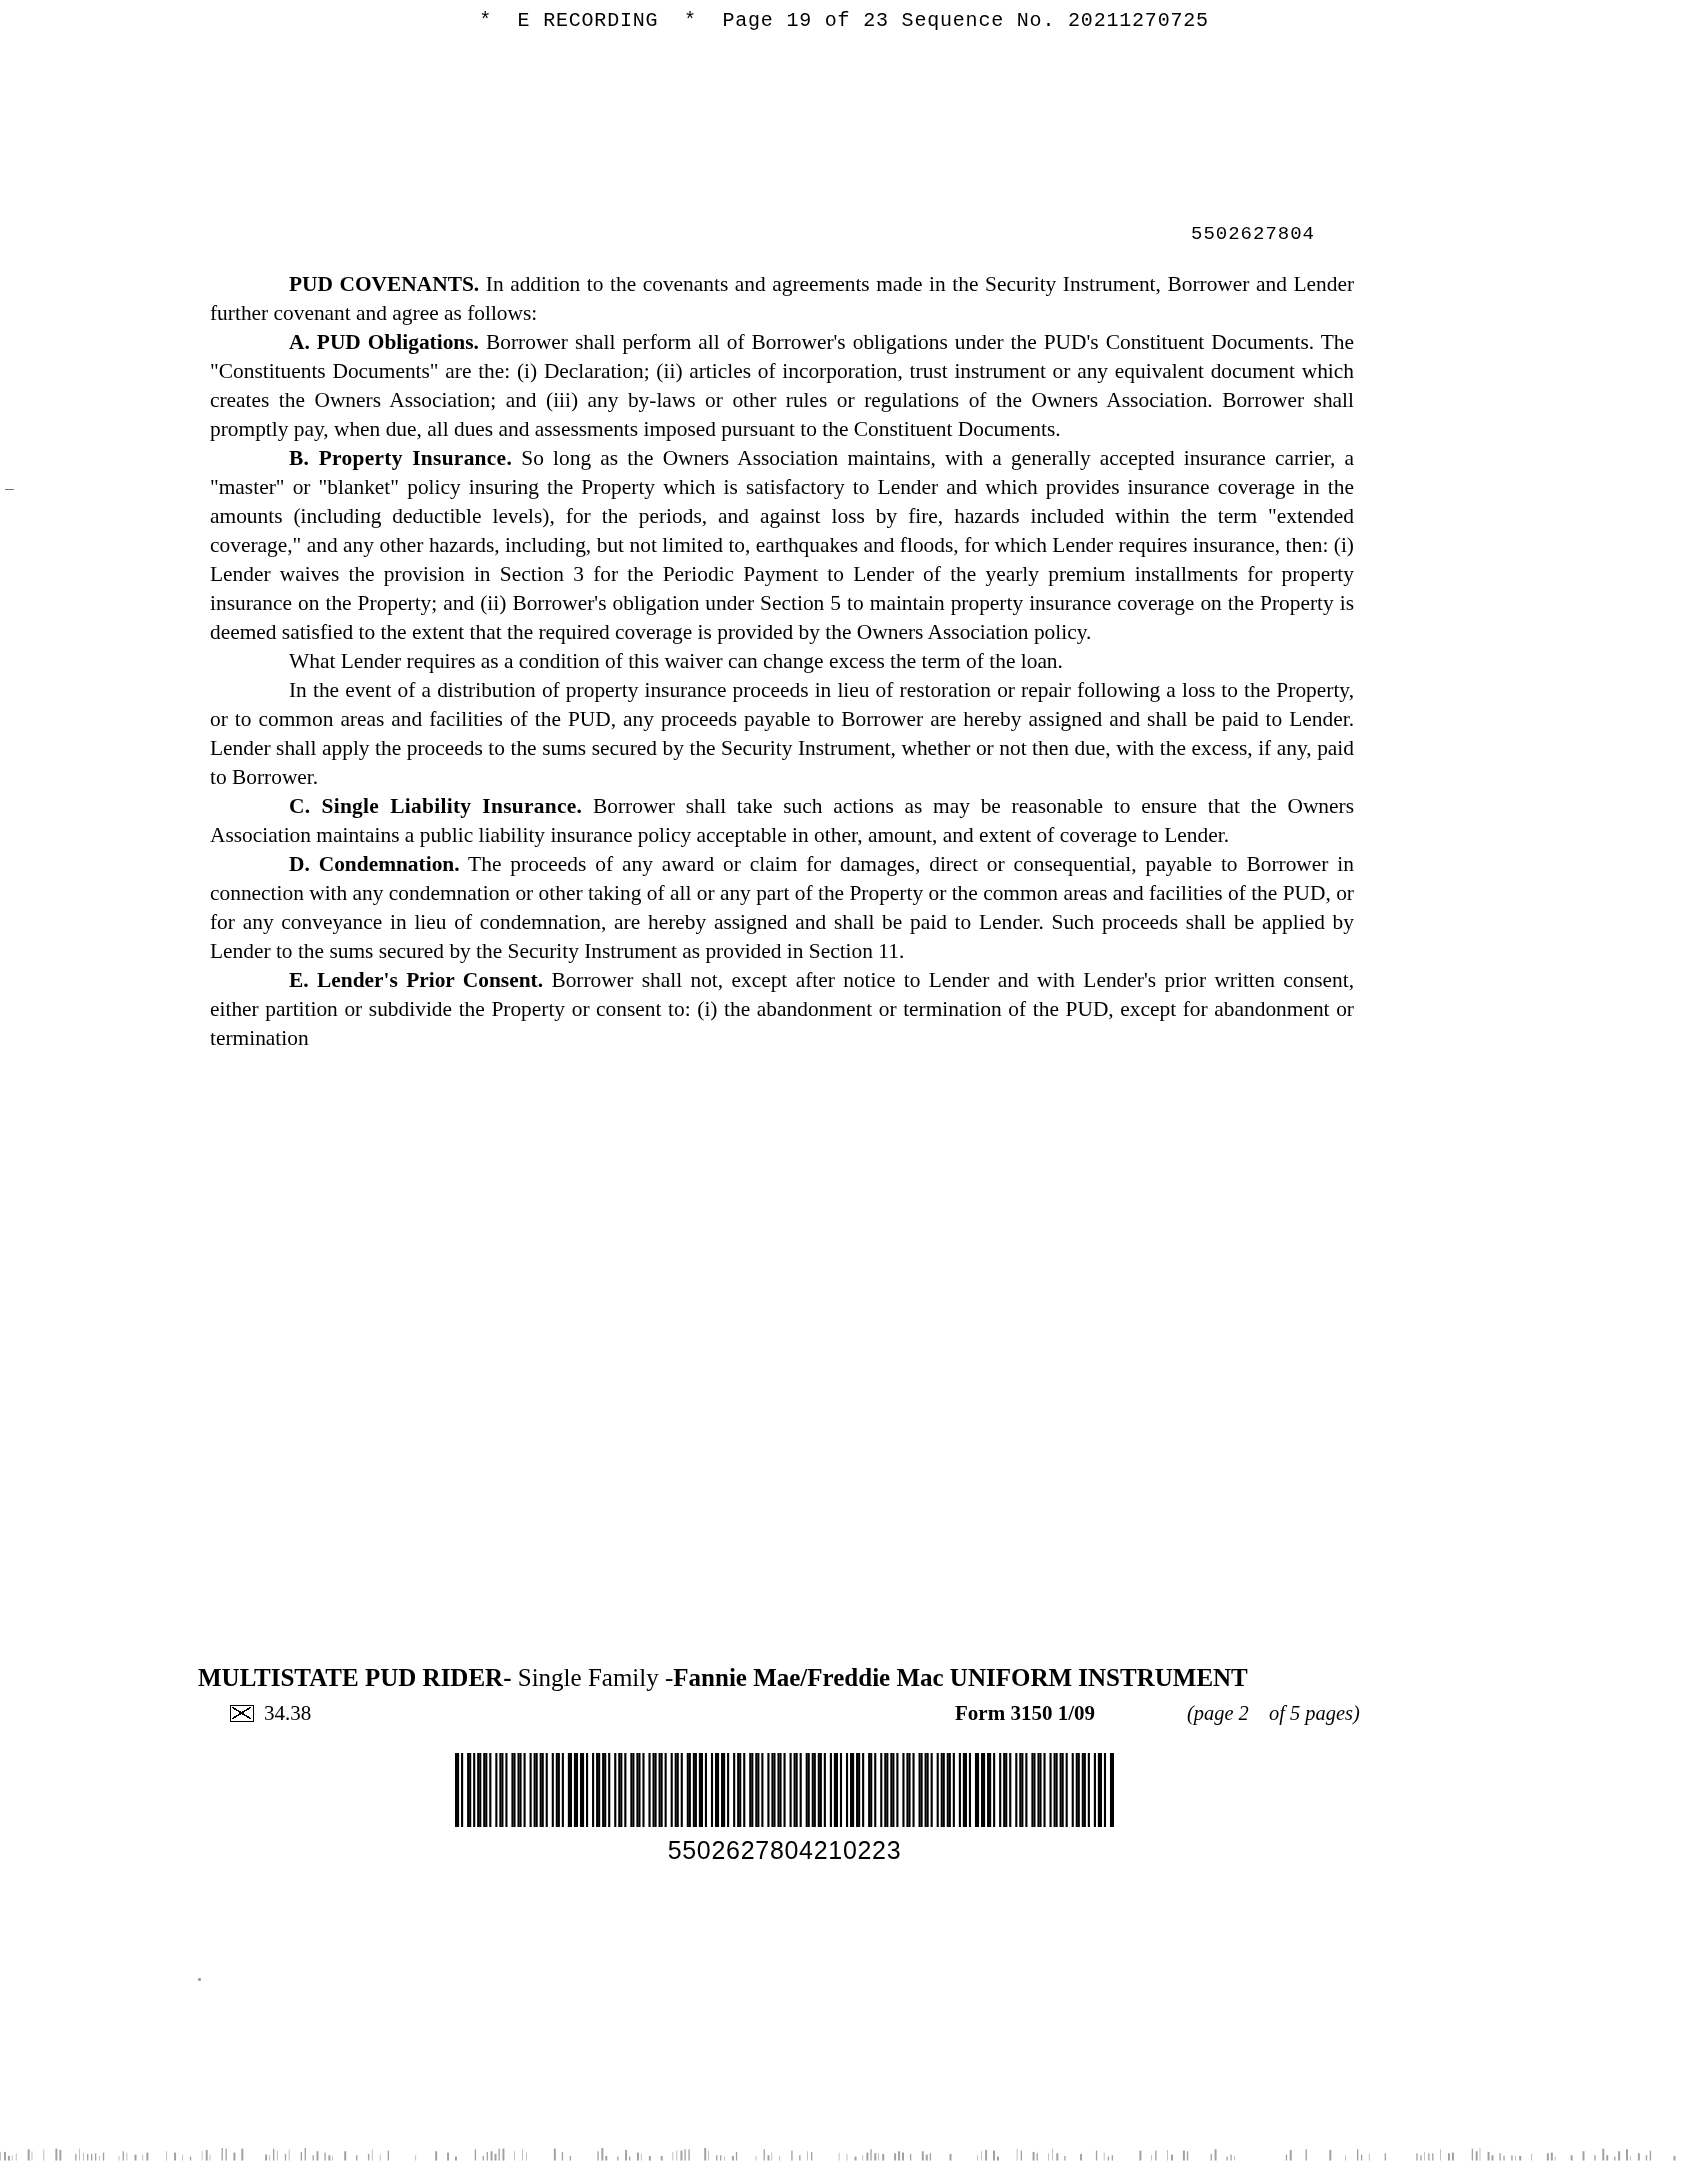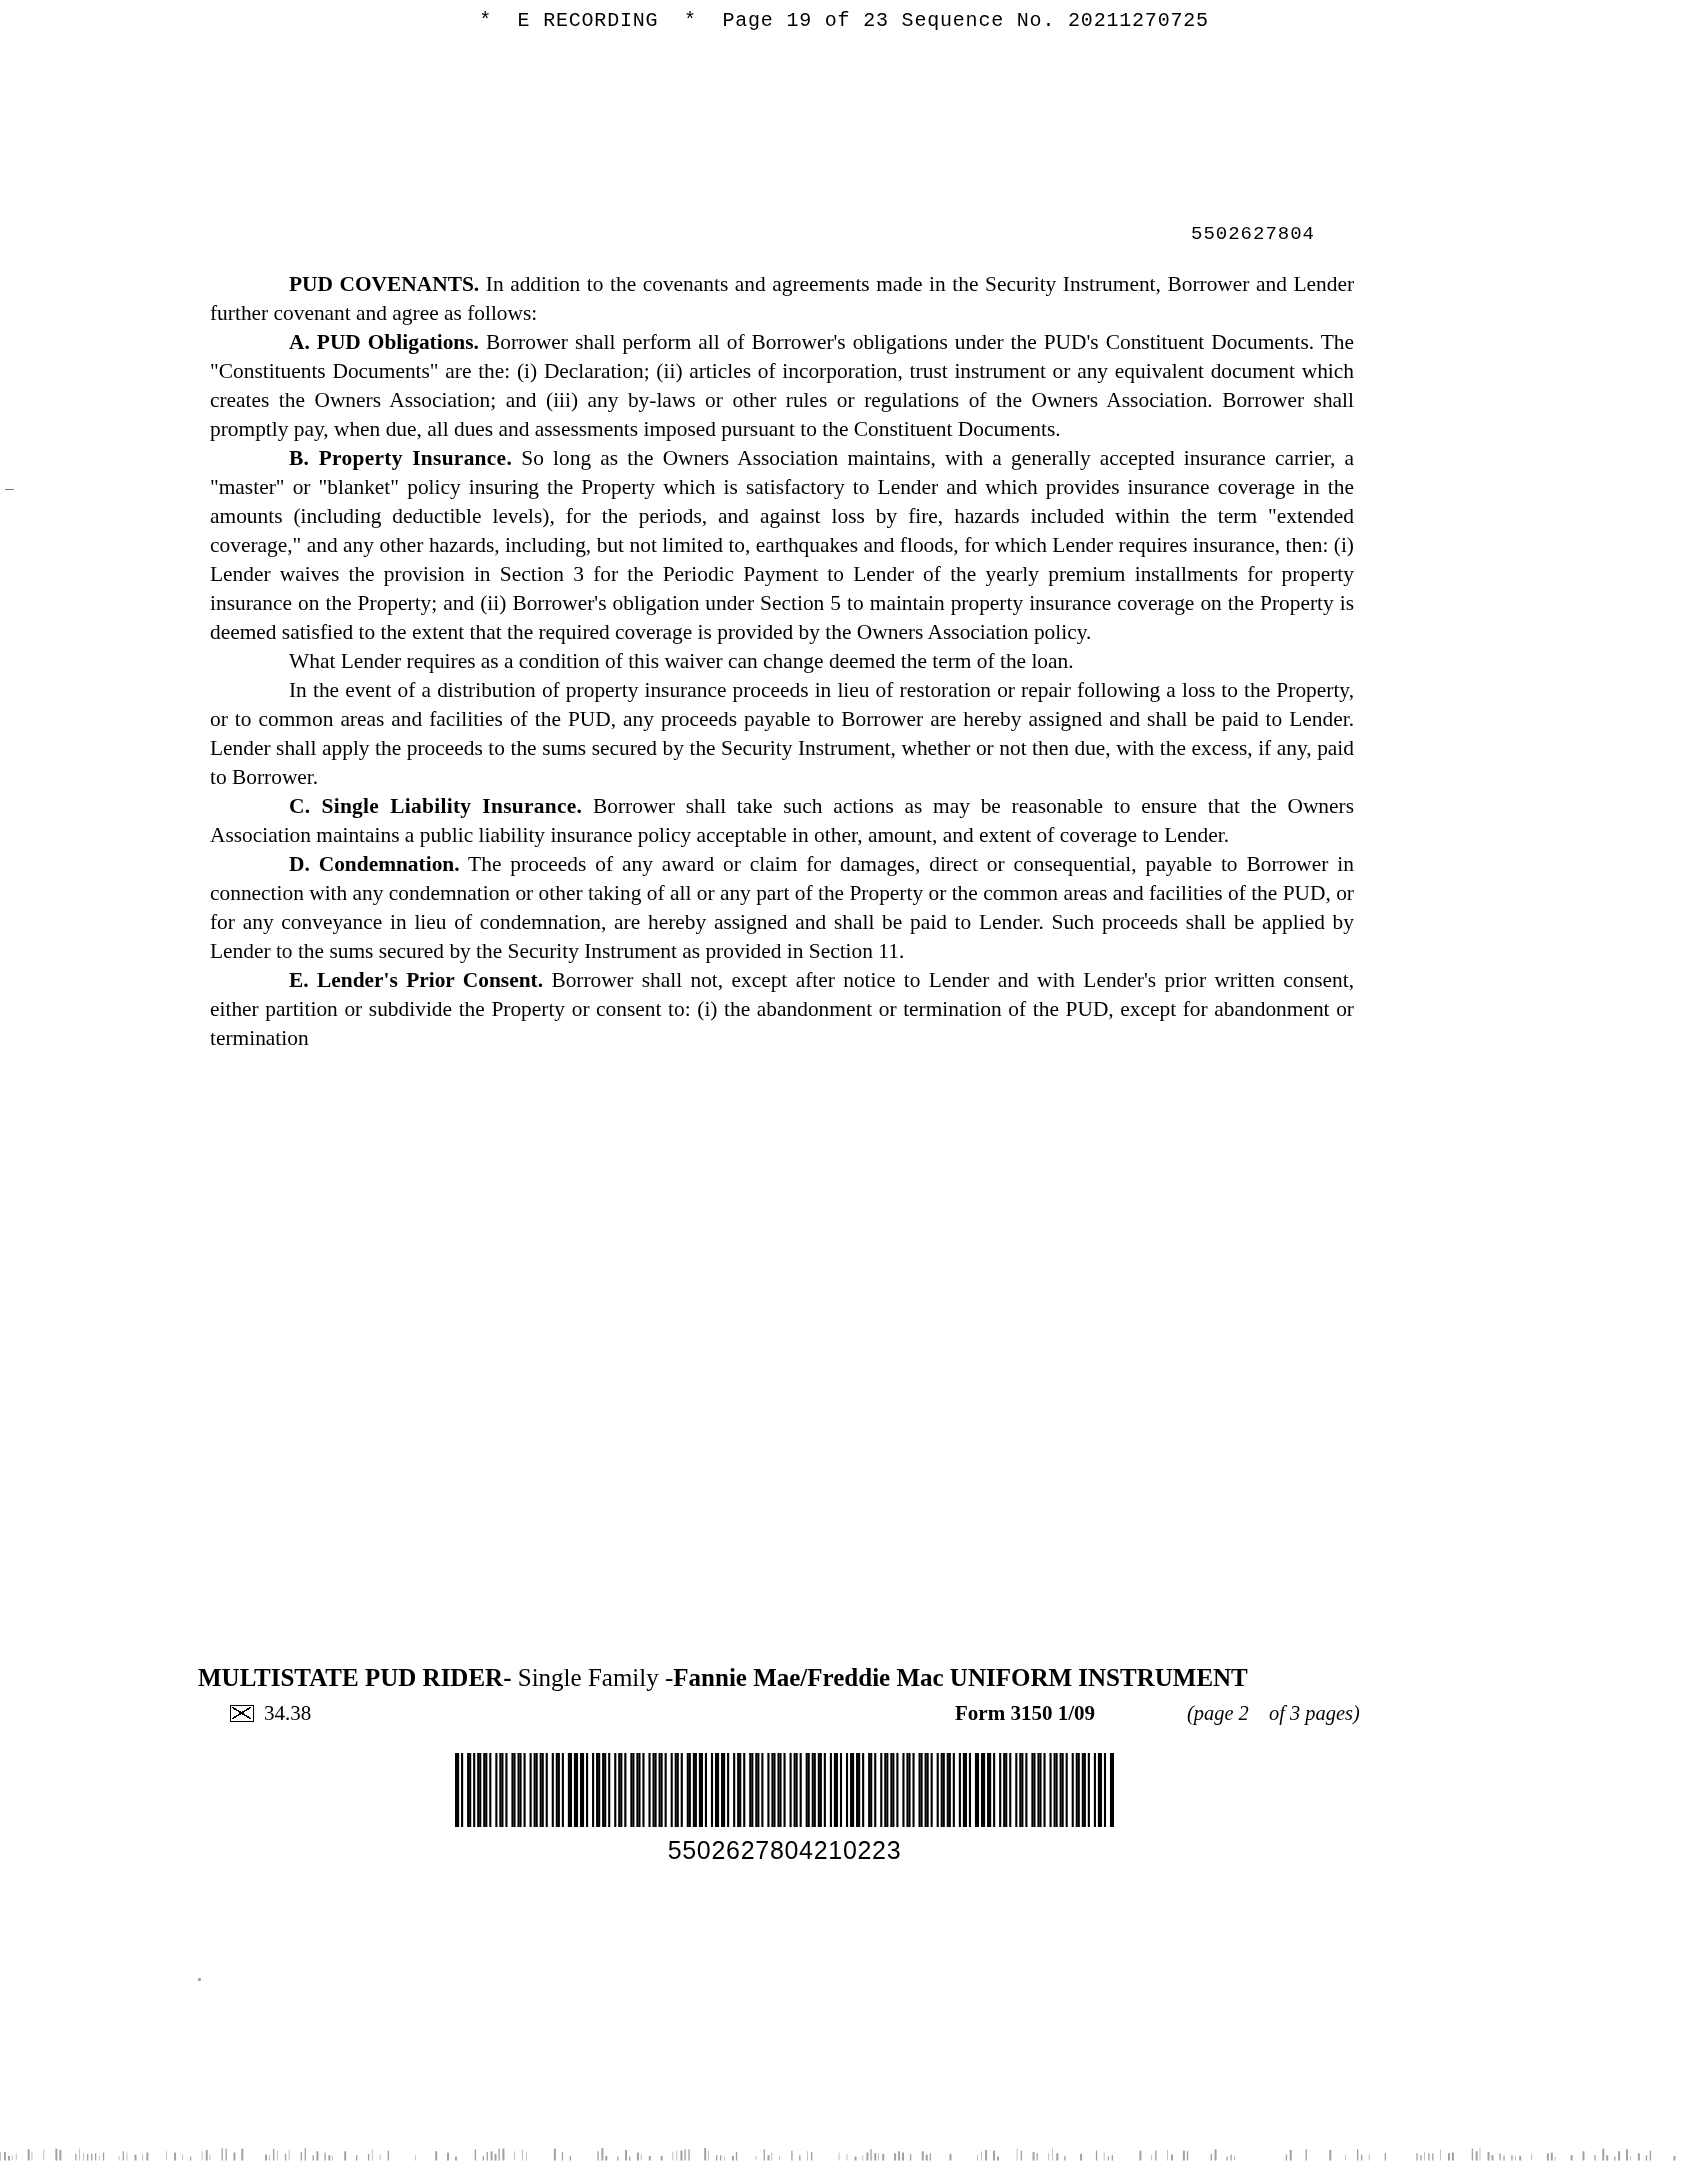--- a/index.html
+++ b/index.html
@@ -191,39 +191,39 @@
 
   <div class="loan-number">5502627804</div>
 
   <div class="doc-body">
     <p><span class="runhead">PUD COVENANTS.</span><span> In addition to the covenants and agreements made in the Security Instrument, Borrower and Lender further covenant and agree as follows:</span></p>
 
     <p><span class="runhead">A. PUD Obligations.</span><span> Borrower shall perform all of Borrower's obligations under the PUD's Constituent Documents. The "Constituents Documents" are the: (i) Declaration; (ii) articles of incorporation, trust instrument or any equivalent document which creates the Owners Association; and (iii) any by-laws or other rules or regulations of the Owners Association. Borrower shall promptly pay, when due, all dues and assessments imposed pursuant to the Constituent Documents.</span></p>
 
     <p><span class="runhead spaced">B. Property Insurance.</span><span> So long as the Owners Association maintains, with a generally accepted insurance carrier, a "master" or "blanket" policy insuring the Property which is satisfactory to Lender and which provides insurance coverage in the amounts (including deductible levels), for the periods, and against loss by fire, hazards included within the term "extended coverage," and any other hazards, including, but not limited to, earthquakes and floods, for which Lender requires insurance, then: (i) Lender waives the provision in Section 3 for the Periodic Payment to Lender of the yearly premium installments for property insurance on the Property; and (ii) Borrower's obligation under Section 5 to maintain property insurance coverage on the Property is deemed satisfied to the extent that the required coverage is provided by the Owners Association policy.</span></p>
 
-    <p><span>What Lender requires as a condition of this waiver can change deemed the term of the loan.</span></p>
+    <p><span>What Lender requires as a condition of this waiver can change excess the term of the loan.</span></p>
 
 
     <p><span>In the event of a distribution of property insurance proceeds in lieu of restoration or repair following a loss to the Property, or to common areas and facilities of the PUD, any proceeds payable to Borrower are hereby assigned and shall be paid to Lender. Lender shall apply the proceeds to the sums secured by the Security Instrument, whether or not then due, with the excess, if any, paid to Borrower.</span></p>
 
     <p><span class="runhead spaced">C. Single Liability Insurance.</span><span> Borrower shall take such actions as may be reasonable to ensure that the Owners Association maintains a public liability insurance policy acceptable in other, amount, and extent of coverage to Lender.</span></p>
 
     <p><span class="runhead">D. Condemnation.</span><span> The proceeds of any award or claim for damages, direct or consequential, payable to Borrower in connection with any condemnation or other taking of all or any part of the Property or the common areas and facilities of the PUD, or for any conveyance in lieu of condemnation, are hereby assigned and shall be paid to Lender. Such proceeds shall be applied by Lender to the sums secured by the Security Instrument as provided in Section 11.</span></p>
 
     <p><span class="runhead">E. Lender's Prior Consent.</span><span> Borrower shall not, except after notice to Lender and with Lender's prior written consent, either partition or subdivide the Property or consent to: (i) the abandonment or termination of the PUD, except for abandonment or termination</span></p>
   </div>
 
   <div class="footer-line1"><span class="bold">MULTISTATE PUD RIDER-</span><span> Single Family -</span><span class="bold">Fannie Mae/Freddie Mac UNIFORM INSTRUMENT</span></div>
 
   <div class="footer-line2">
     <span class="cx-mark"></span>
     <span class="version-no">34.38</span>
     <span class="form-no">Form 3150 1/09</span>
-    <span class="page-of">(page 2    of 3 pages)</span>
+    <span class="page-of">(page 2    of 5 pages)</span>
   </div>
 
   <div class="barcode-wrap">
     <svg class="barcode" id="barcode-svg" viewBox="0 0 1000 112" preserveAspectRatio="none">
         <rect x="0.00" y="0" width="3.21" height="112" fill="#000"></rect>
         <rect x="3.06" y="0" width="3.21" height="112" fill="#000"></rect>
         <rect x="9.17" y="0" width="3.21" height="112" fill="#000"></rect>
         <rect x="18.35" y="0" width="3.21" height="112" fill="#000"></rect>
         <rect x="21.41" y="0" width="3.21" height="112" fill="#000"></rect>
         <rect x="27.52" y="0" width="3.21" height="112" fill="#000"></rect>

